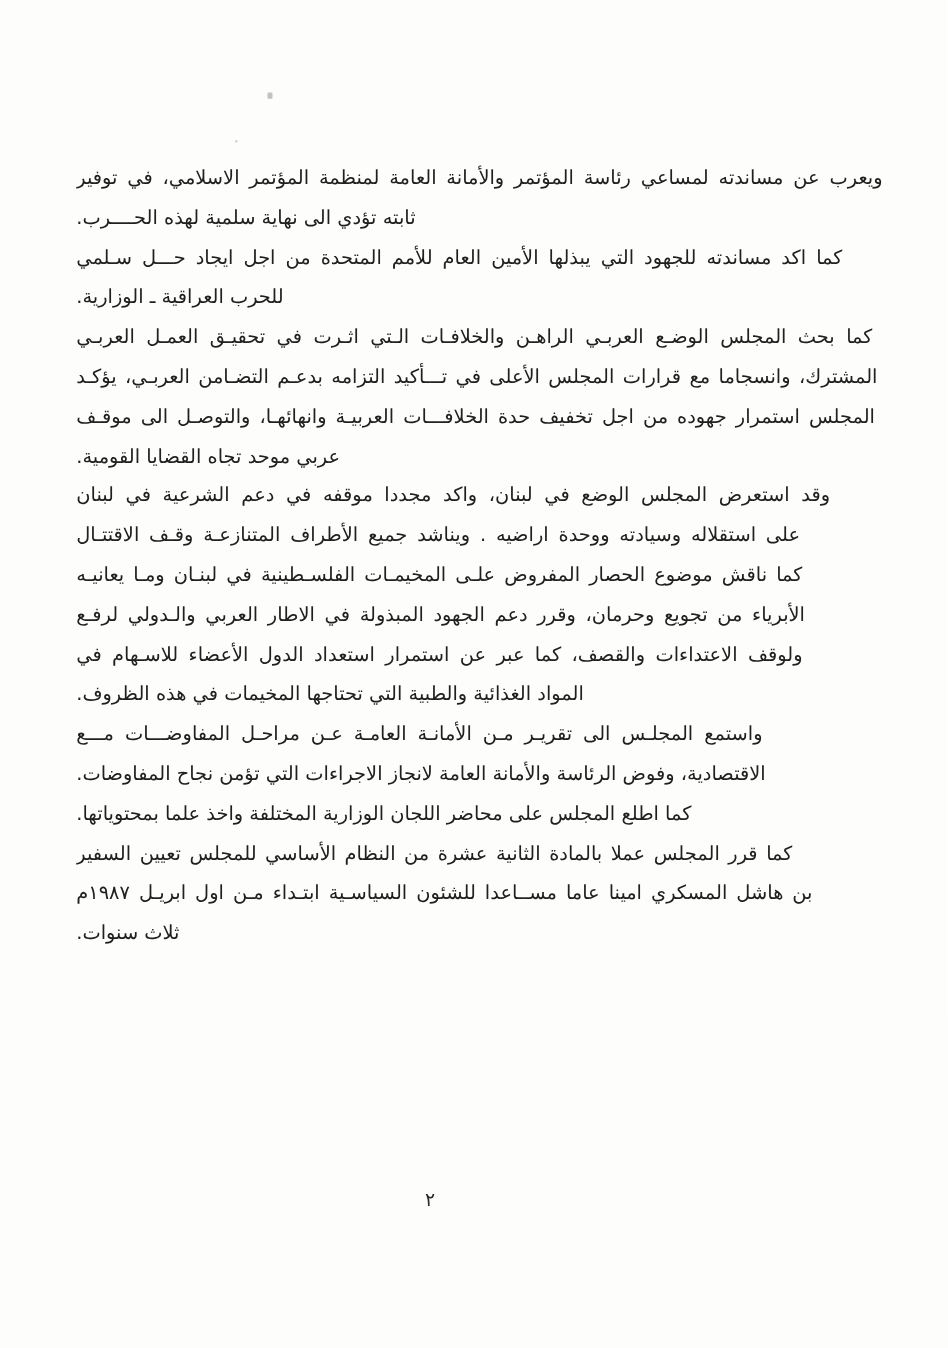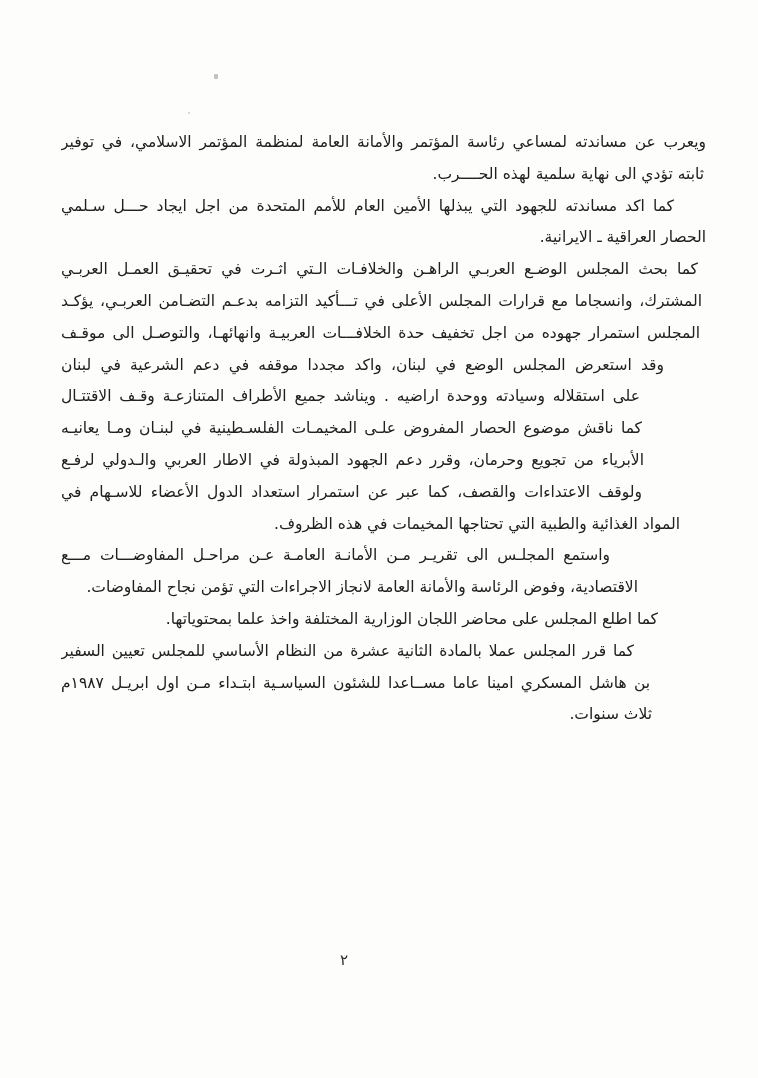--- a/index.html
+++ b/index.html
@@ -22,21 +22,21 @@
     right: 52px;
     width: 645px;
     direction: rtl;
     unicode-bidi: embed;
   }
   .line {
     height: 31.8px;
     line-height: 31.8px;
     font-size: 15.5px;
     overflow: hidden;
-    text-align: right;
+    text-align: left;
     letter-spacing: 0;
     color: #202020;
   }
   .line.j {
     text-align: justify;
     text-align-last: justify;
   }
   .page-number {
     position: absolute;
     top: 951px;
@@ -71,24 +71,25 @@
 
 <div class="page">
 
   <div class="speck speck-a"></div>
   <div class="speck speck-b"></div>
 
   <div class="text-block">
     <div class="line j" style="margin-right:0px">ويعرب عن مساندته لمساعي رئاسة المؤتمر والأمانة العامة لمنظمة المؤتمر الاسلامي، في توفير اسس</div>
     <div class="line" style="margin-right:2px">ثابته تؤدي الى نهاية سلمية لهذه الحــــرب.</div>
     <div class="line j" style="margin-right:32px">كما اكد مساندته للجهود التي يبذلها الأمين العام للأمم المتحدة من اجل ايجاد حـــل سـلمي</div>
-    <div class="line" style="margin-right:0px">الحصار العراقية ـ الايرانية.</div>
+    <div class="line" style="margin-right:0px">للحرب العراقية ـ الوزارية.</div>
     <div class="line j" style="margin-right:8px">كما بحث المجلس الوضـع العربـي الراهـن والخلافـات الـتي اثـرت في تحقيـق العمـل العربـي</div>
     <div class="line j" style="margin-right:4px">المشترك، وانسجاما مع قرارات المجلس الأعلى في تـــأكيد التزامه بدعـم التضـامن العربـي، يؤكـد</div>
     <div class="line j" style="margin-right:6px">المجلس استمرار جهوده من اجل تخفيف حدة الخلافـــات العربيـة وانهائهـا، والتوصـل الى موقـف</div>
+    <div class="line" style="margin-right:8px">عربي موحد تجاه القضايا القومية.</div>
     <div class="line j" style="margin-right:42px">وقد استعرض المجلس الوضع في لبنان، واكد مجددا موقفه في دعم الشرعية في لبنان والحفاظ</div>
     <div class="line j" style="margin-right:66px">على استقلاله وسيادته ووحدة اراضيه . ويناشد جميع الأطراف المتنازعـة وقـف الاقتتـال فـورا .</div>
     <div class="line j" style="margin-right:64px">كما ناقش موضوع الحصار المفروض علـى المخيمـات الفلسـطينية في لبنـان ومـا يعانيـه سـكانها</div>
     <div class="line j" style="margin-right:62px">الأبرياء من تجويع وحرمان، وقرر دعم الجهود المبذولة في الاطار العربي والـدولي لرفـع الحصـار</div>
     <div class="line j" style="margin-right:64px">ولوقف الاعتداءات والقصف، كما عبر عن استمرار استعداد الدول الأعضاء للاسـهام في توفـير</div>
     <div class="line" style="margin-right:26px">المواد الغذائية والطبية التي تحتاجها المخيمات في هذه الظروف.</div>
     <div class="line j" style="margin-right:96px">واستمع المجلـس الى تقريـر مـن الأمانـة العامـة عـن مراحـل المفاوضـــات مـــع المجموعـــات</div>
     <div class="line" style="margin-right:68px">الاقتصادية، وفوض الرئاسة والأمانة العامة لانجاز الاجراءات التي تؤمن نجاح المفاوضات.</div>
     <div class="line" style="margin-right:48px">كما اطلع المجلس على محاضر اللجان الوزارية المختلفة واخذ علما بمحتوياتها.</div>
     <div class="line j" style="margin-right:72px">كما قرر المجلس عملا بالمادة الثانية عشرة من النظام الأساسي للمجلس تعيين السفير سـيف</div>

